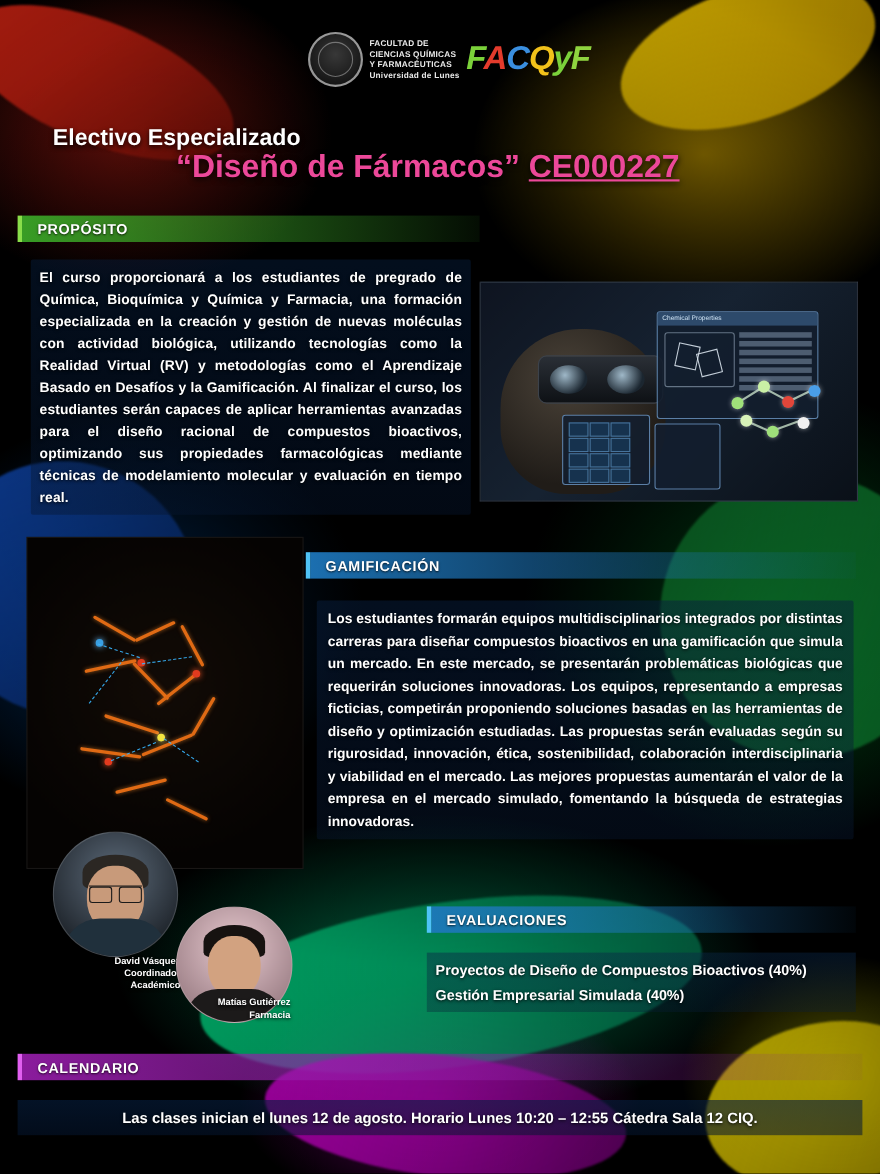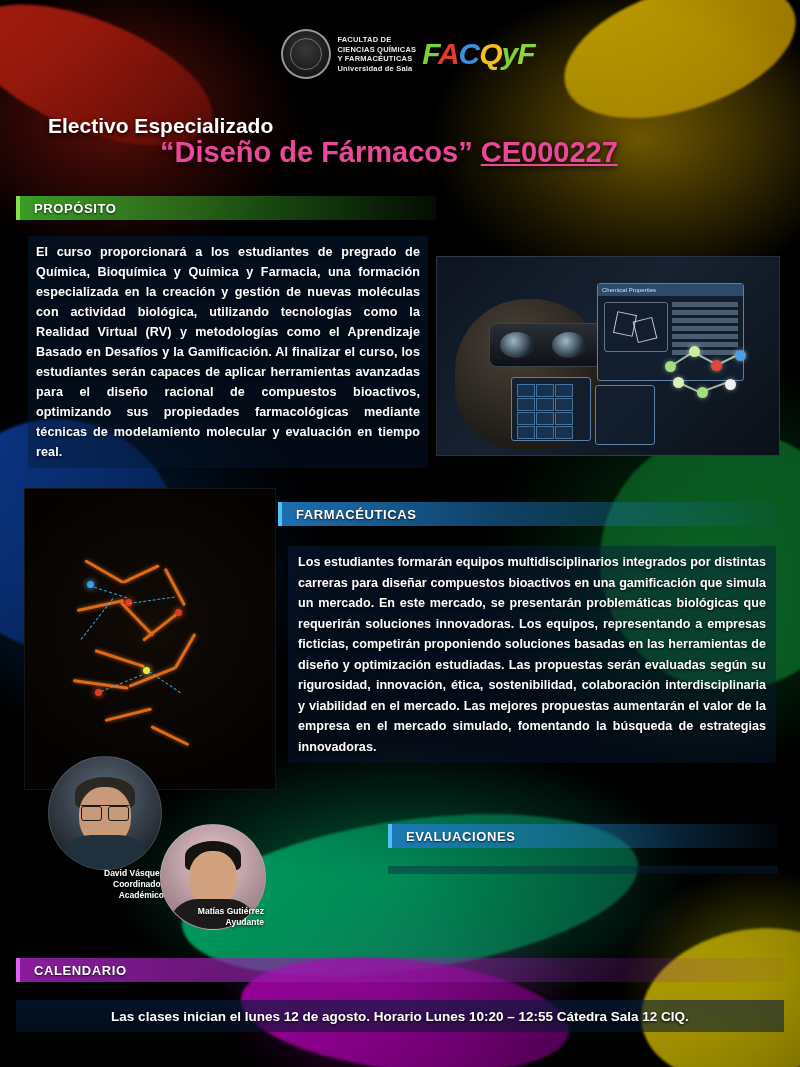--- a/index.html
+++ b/index.html
@@ -296,21 +296,21 @@
 
   <div class="bg-dark"></div>
 </div>
 
 <div class="logo-wrap">
   <div class="logo-seal"></div>
   <div class="logo-uni-text">
     <div>FACULTAD DE</div>
     <div>CIENCIAS QUÍMICAS</div>
     <div>Y FARMACÉUTICAS</div>
-    <div>Universidad de Sala</div>
+    <div>Universidad de Lunes</div>
   </div>
   <div class="logo-facqyf">
     <span class="c1">F</span><span class="c2">A</span><span class="c3">C</span><span class="c4">Q</span><span class="c1">y</span><span class="c5">F</span>
   </div>
 </div>
 
 <div class="kicker">Electivo Especializado</div>
 <div class="maintitle">
   <span>“Diseño de Fármacos”</span>
   <span class="code">CE000227</span>
@@ -366,21 +366,21 @@
     <span style="left:12px;top:40px;background:#9fe07a;"></span>
     <span style="left:36px;top:25px;background:#c9f0a5;"></span>
     <span style="left:58px;top:39px;background:#e2463a;"></span>
     <span style="left:82px;top:29px;background:#4a9ee8;"></span>
     <span style="left:20px;top:56px;background:#d8f2b8;"></span>
     <span style="left:44px;top:66px;background:#9fe07a;"></span>
     <span style="left:72px;top:58px;background:#f0f0f0;"></span>
   </div>
 </div>
 
-<div id="banner-gamificacion" class="banner banner-cyan">FARMACÉUTICAS</div>
+<div id="banner-gamificacion" class="banner banner-cyan">GAMIFICACIÓN</div>
 <div id="panel-gamificacion" class="panel">Los estudiantes formarán equipos multidisciplinarios integrados por distintas carreras para diseñar compuestos bioactivos en una gamificación que simula un mercado. En este mercado, se presentarán problemáticas biológicas que requerirán soluciones innovadoras. Los equipos, representando a empresas ficticias, competirán proponiendo soluciones basadas en las herramientas de diseño y optimización estudiadas. Las propuestas serán evaluadas según su rigurosidad, innovación, ética, sostenibilidad, colaboración interdisciplinaria y viabilidad en el mercado. Las mejores propuestas aumentarán el valor de la empresa en el mercado simulado, fomentando la búsqueda de estrategias innovadoras.</div>
 
 <div id="img-docking" class="photo">
   <div class="stick" style="left:60px;top:70px;width:44px;transform:rotate(30deg);"></div>
   <div class="stick" style="left:98px;top:92px;width:40px;transform:rotate(-25deg);"></div>
   <div class="stick" style="left:52px;top:120px;width:48px;transform:rotate(-12deg);"></div>
   <div class="stick" style="left:96px;top:112px;width:46px;transform:rotate(46deg);"></div>
   <div class="stick" style="left:70px;top:160px;width:52px;transform:rotate(18deg);"></div>
   <div class="stick" style="left:118px;top:150px;width:44px;transform:rotate(-38deg);"></div>
   <div class="stick" style="left:48px;top:190px;width:56px;transform:rotate(8deg);"></div>
@@ -413,23 +413,25 @@
   <div>Académico</div>
 </div>
 
 <div id="photo-matias" class="photo">
   <div class="hair"></div>
   <div class="face"></div>
   <div class="body"></div>
 </div>
 <div id="cap-matias" class="caption">
   <div>Matías Gutiérrez</div>
-  <div>Ayudante</div>
+  <div>Farmacia</div>
 </div>
 
 <div id="banner-evaluaciones" class="banner banner-cyan">EVALUACIONES</div>
 <div id="eval-list">
+  <div class="eval-item">Proyectos de Diseño de Compuestos Bioactivos (40%)</div>
+  <div class="eval-item">Gestión Empresarial Simulada (40%)</div>
 </div>
 
 <div id="banner-calendario" class="banner banner-purple">CALENDARIO</div>
 <div id="calendar-bar">
   <span class="ctext">Las clases inician el lunes 12 de agosto. Horario Lunes 10:20 – 12:55 Cátedra Sala 12 CIQ.</span>
 </div>
 
 </body></html>

